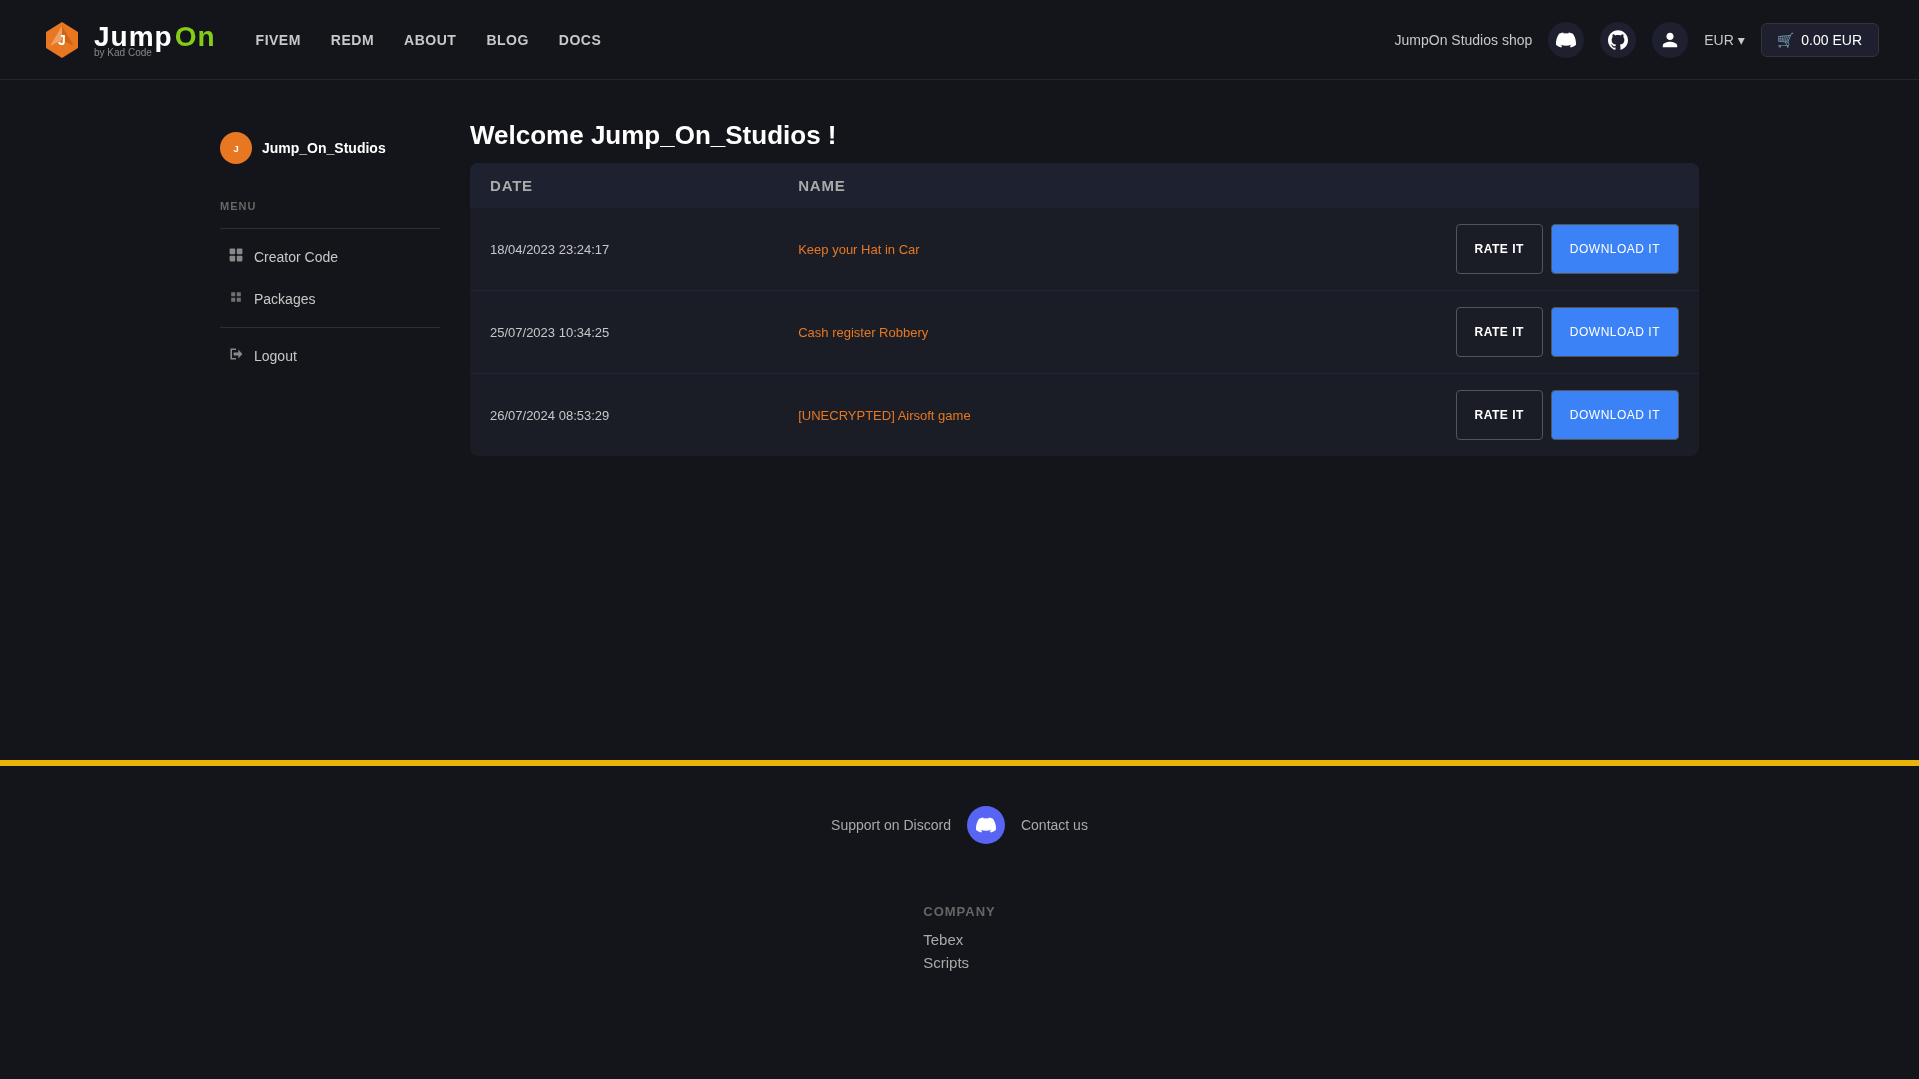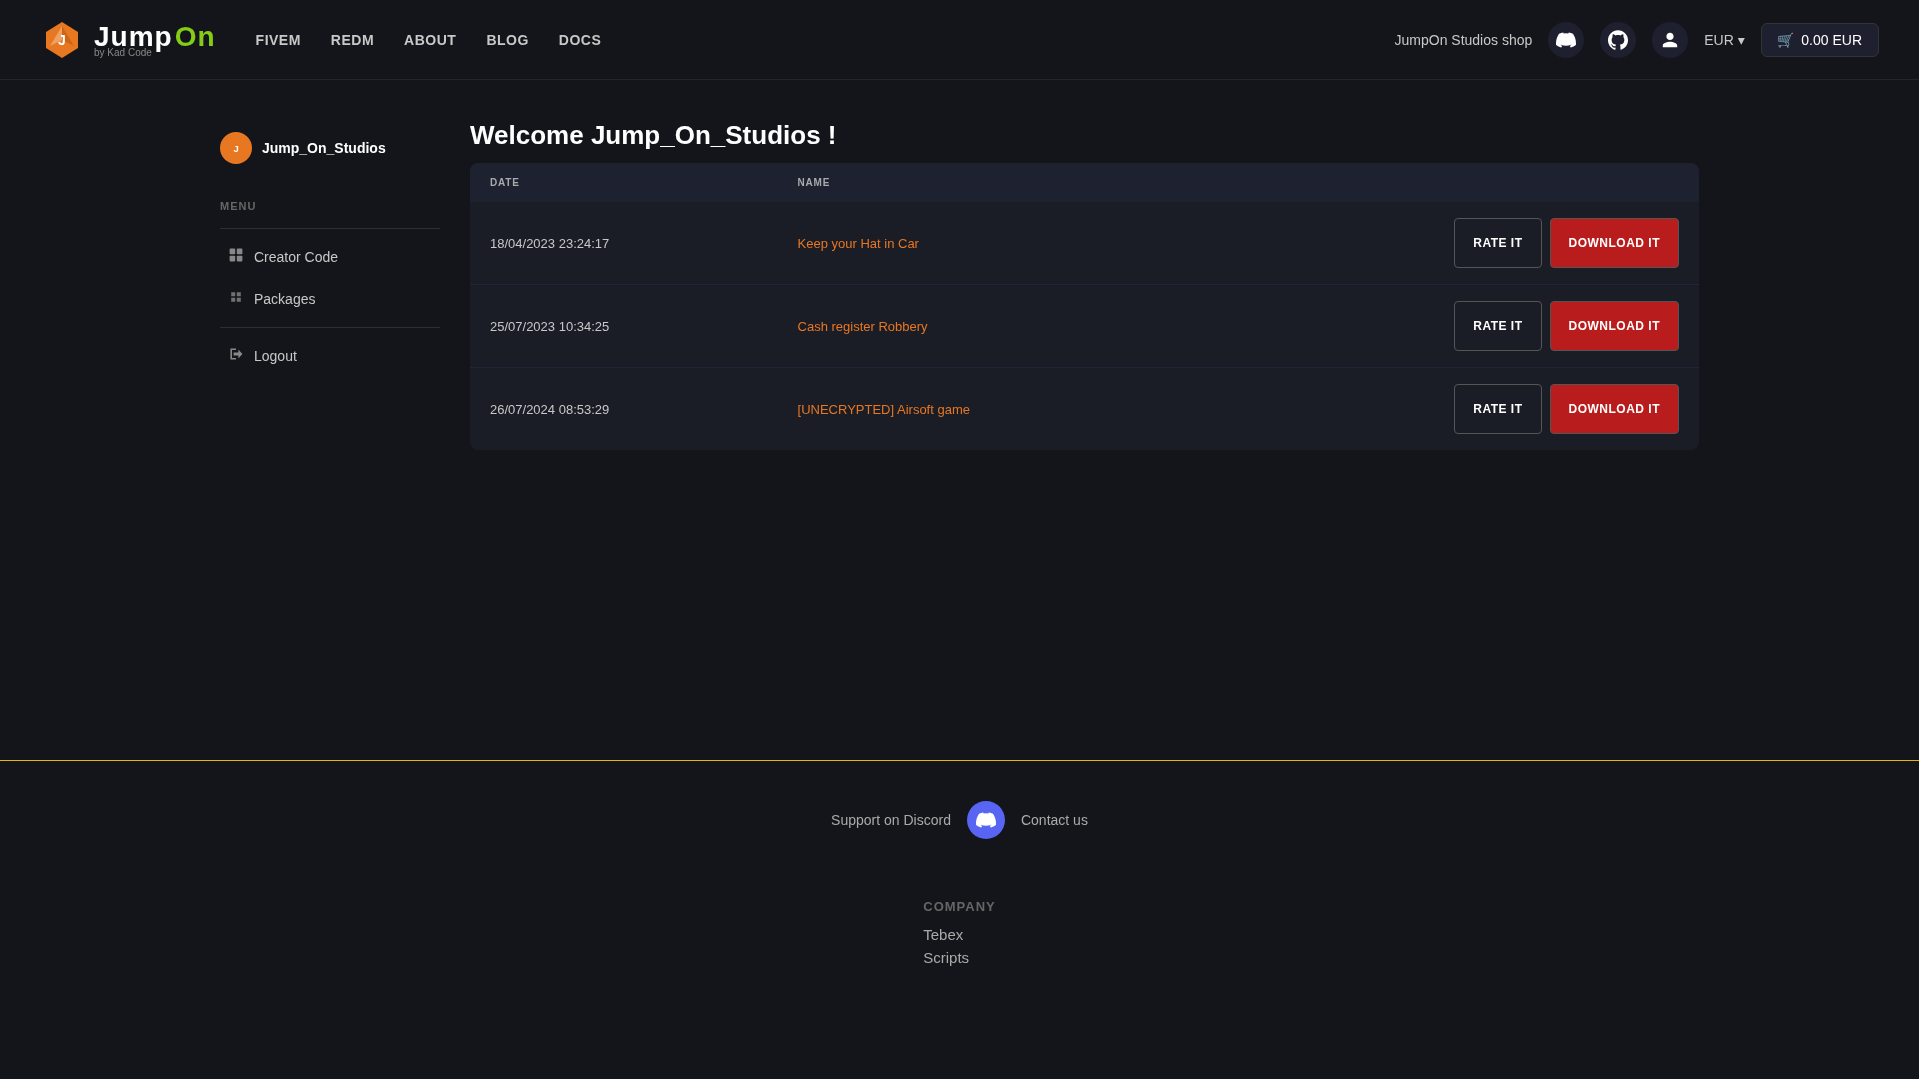--- a/index.html
+++ b/index.html
@@ -206,21 +206,21 @@
       background: #1a1d26;
       border-radius: 8px;
       overflow: hidden;
     }
     .packages-table thead tr {
       background: #1e2130;
     }
     .packages-table thead th {
       text-align: left;
       padding: 14px 20px;
-      font-size: 10px;
+      font-size: 15px;
       font-weight: 700;
       color: #aaa;
       letter-spacing: 0.8px;
       text-transform: uppercase;
     }
     .packages-table tbody tr {
       border-bottom: 1px solid #22253a;
     }
     .packages-table tbody tr:last-child {
       border-bottom: none;
@@ -246,43 +246,43 @@
       border: 1px solid #555;
       color: #fff;
       padding: 17px 18px;
       border-radius: 4px;
       font-size: 12px;
       font-weight: 600;
       cursor: pointer;
       letter-spacing: 0.5px;
     }
     .btn-download {
-      background: #b91c1c;
+      background: #3b82f6;
       border: 1px solid #555;
       color: #fff;
       padding: 17px 18px;
       border-radius: 4px;
       font-size: 12px;
-      font-weight: 700;
+      font-weight: 400;
       cursor: pointer;
       letter-spacing: 0.5px;
     }
 
     
     footer {
       margin-top: 80px;
       padding: 0 0 40px 0;
     }
     .footer-social {
       display: flex;
       align-items: center;
       justify-content: center;
       gap: 16px;
       padding: 40px 0 30px 0;
-      border-top: 1px solid #eab308;
+      border-top: 6px solid #eab308;
     }
     .footer-social-text {
       font-size: 14px;
       color: #aaa;
     }
     .footer-discord-icon {
       width: 38px;
       height: 38px;
       border-radius: 50%;
       background: #5865f2;

